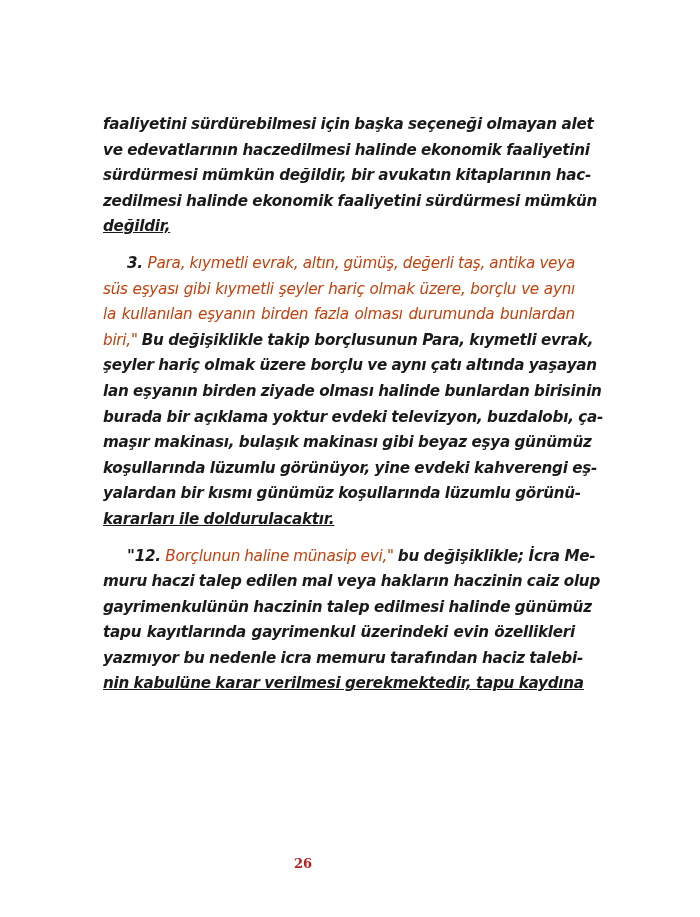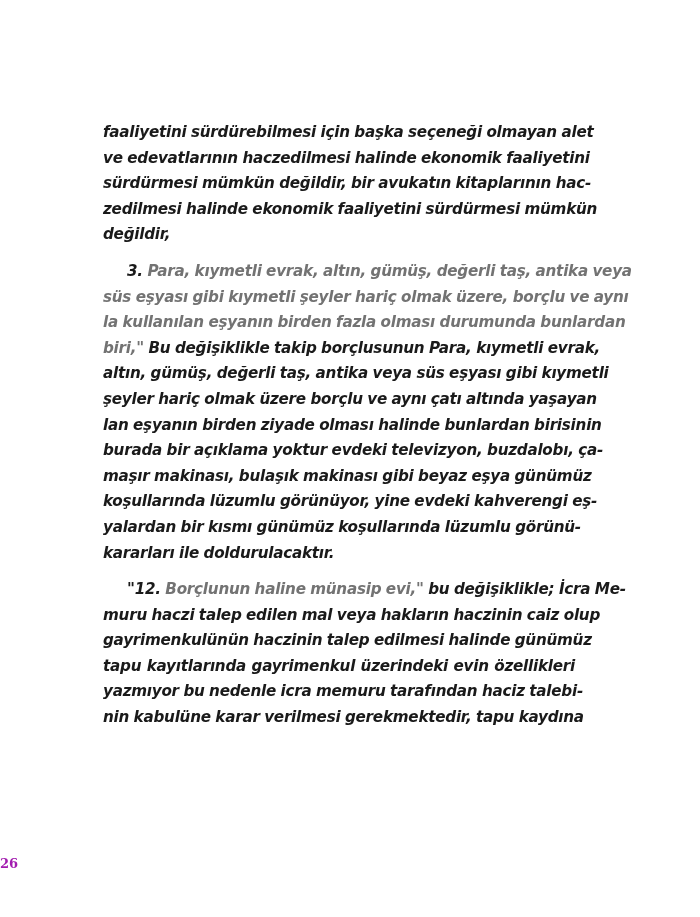--- a/index.html
+++ b/index.html
@@ -1,55 +1,54 @@
 <!DOCTYPE html>
 <html><head>
 <meta charset="utf-8">
 <style>
   html, body { margin: 0; padding: 0; }
   body {
     width: 700px; height: 917px; background: #ffffff; position: relative; overflow: hidden;
     font-family: "DejaVu Sans", sans-serif; color: #1a1a1a;
   }
   .page-text {
-    position: absolute; left: 103px; top: 112px; width: 472px; margin-top: 8px;
+    position: absolute; left: 103px; top: 112px; width: 472px;
   }
   .line {
     height: 25.6px; line-height: 25.6px; font-size: 15.2px; font-style: italic;
     white-space: nowrap; text-align: justify; text-align-last: justify;
     letter-spacing: -0.25px; word-spacing: -0.5px;
   }
-  .line.last { text-align-last: left; }
+  .line.last { text-align-last: left; text-decoration: underline; }
   .line.indent { padding-left: 24px; }
   .gap { height: 11px; }
   .b { font-weight: bold; }
-  .r { font-weight: bold; color: #737373; }
+  .r { font-weight: normal; color: #c2410c; }
   .page-number {
-    position: absolute; left: 0; width: 606px; top: 856px; 
-    font-family: "DejaVu Serif", serif; font-weight: bold; font-size: 13px; color: #a21caf;
+    position: absolute; left: 0; width: 606px; top: 856px; text-align: center;
+    font-family: "DejaVu Serif", serif; font-weight: bold; font-size: 13px; color: #b91c1c;
   }
 </style>
 </head>
 <body>
 
 <div class="page-text" id="body">
     <div>
       <div class="line"><span class="b">faaliyetini sürdürebilmesi için başka seçeneği olmayan alet</span></div>
       <div class="line"><span class="b">ve edevatlarının haczedilmesi halinde ekonomik faaliyetini</span></div>
       <div class="line"><span class="b">sürdürmesi mümkün değildir, bir avukatın kitaplarının hac-</span></div>
       <div class="line"><span class="b">zedilmesi halinde ekonomik faaliyetini sürdürmesi mümkün</span></div>
       <div class="line last"><span class="b">değildir,</span></div>
     </div>
     <div class="gap"></div>
     <div>
       <div class="line indent"><span class="b">3. </span><span class="r">Para, kıymetli evrak, altın, gümüş, değerli taş, antika veya</span></div>
       <div class="line"><span class="r">süs eşyası gibi kıymetli şeyler hariç olmak üzere, borçlu ve aynı</span></div>
       <div class="line"><span class="r">la kullanılan eşyanın birden fazla olması durumunda bunlardan</span></div>
       <div class="line"><span class="r">biri," </span><span class="b">Bu değişiklikle takip borçlusunun Para, kıymetli evrak,</span></div>
-      <div class="line"><span class="b">altın, gümüş, değerli taş, antika veya süs eşyası gibi kıymetli</span></div>
       <div class="line"><span class="b">şeyler hariç olmak üzere borçlu ve aynı çatı altında yaşayan</span></div>
       <div class="line"><span class="b">lan eşyanın birden ziyade olması halinde bunlardan birisinin</span></div>
       <div class="line"><span class="b">burada bir açıklama yoktur evdeki televizyon, buzdalobı, ça-</span></div>
       <div class="line"><span class="b">maşır makinası, bulaşık makinası gibi beyaz eşya günümüz</span></div>
       <div class="line"><span class="b">koşullarında lüzumlu görünüyor, yine evdeki kahverengi eş-</span></div>
       <div class="line"><span class="b">yalardan bir kısmı günümüz koşullarında lüzumlu görünü-</span></div>
       <div class="line last"><span class="b">kararları ile doldurulacaktır.</span></div>
     </div>
     <div class="gap"></div>
     <div>

